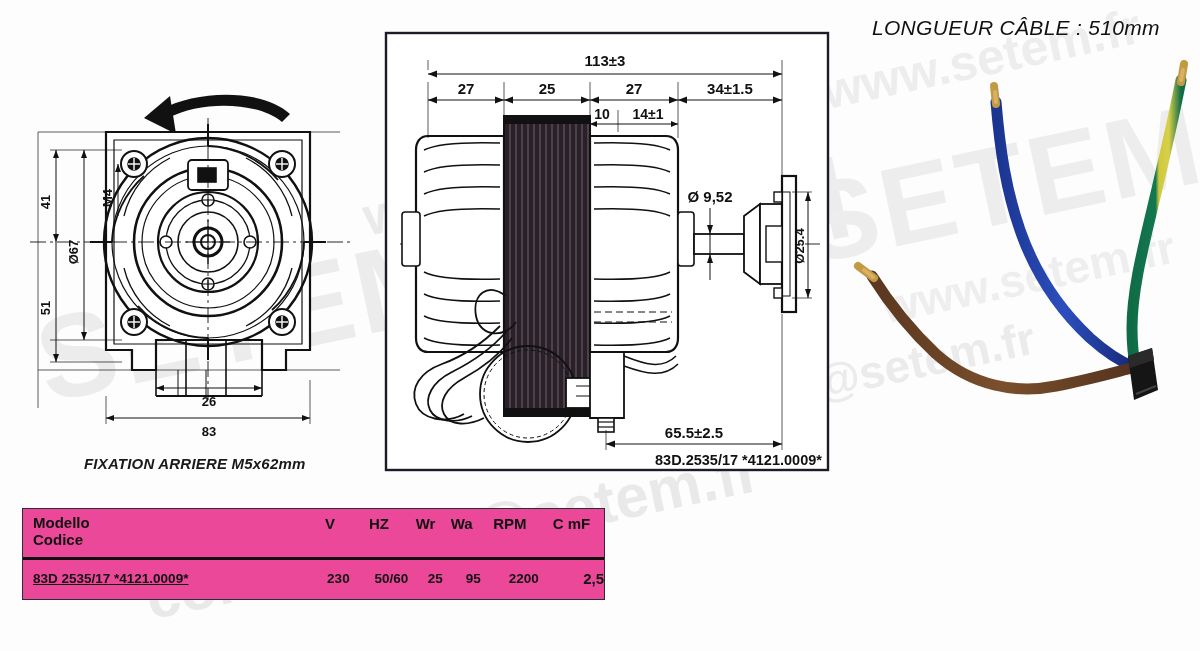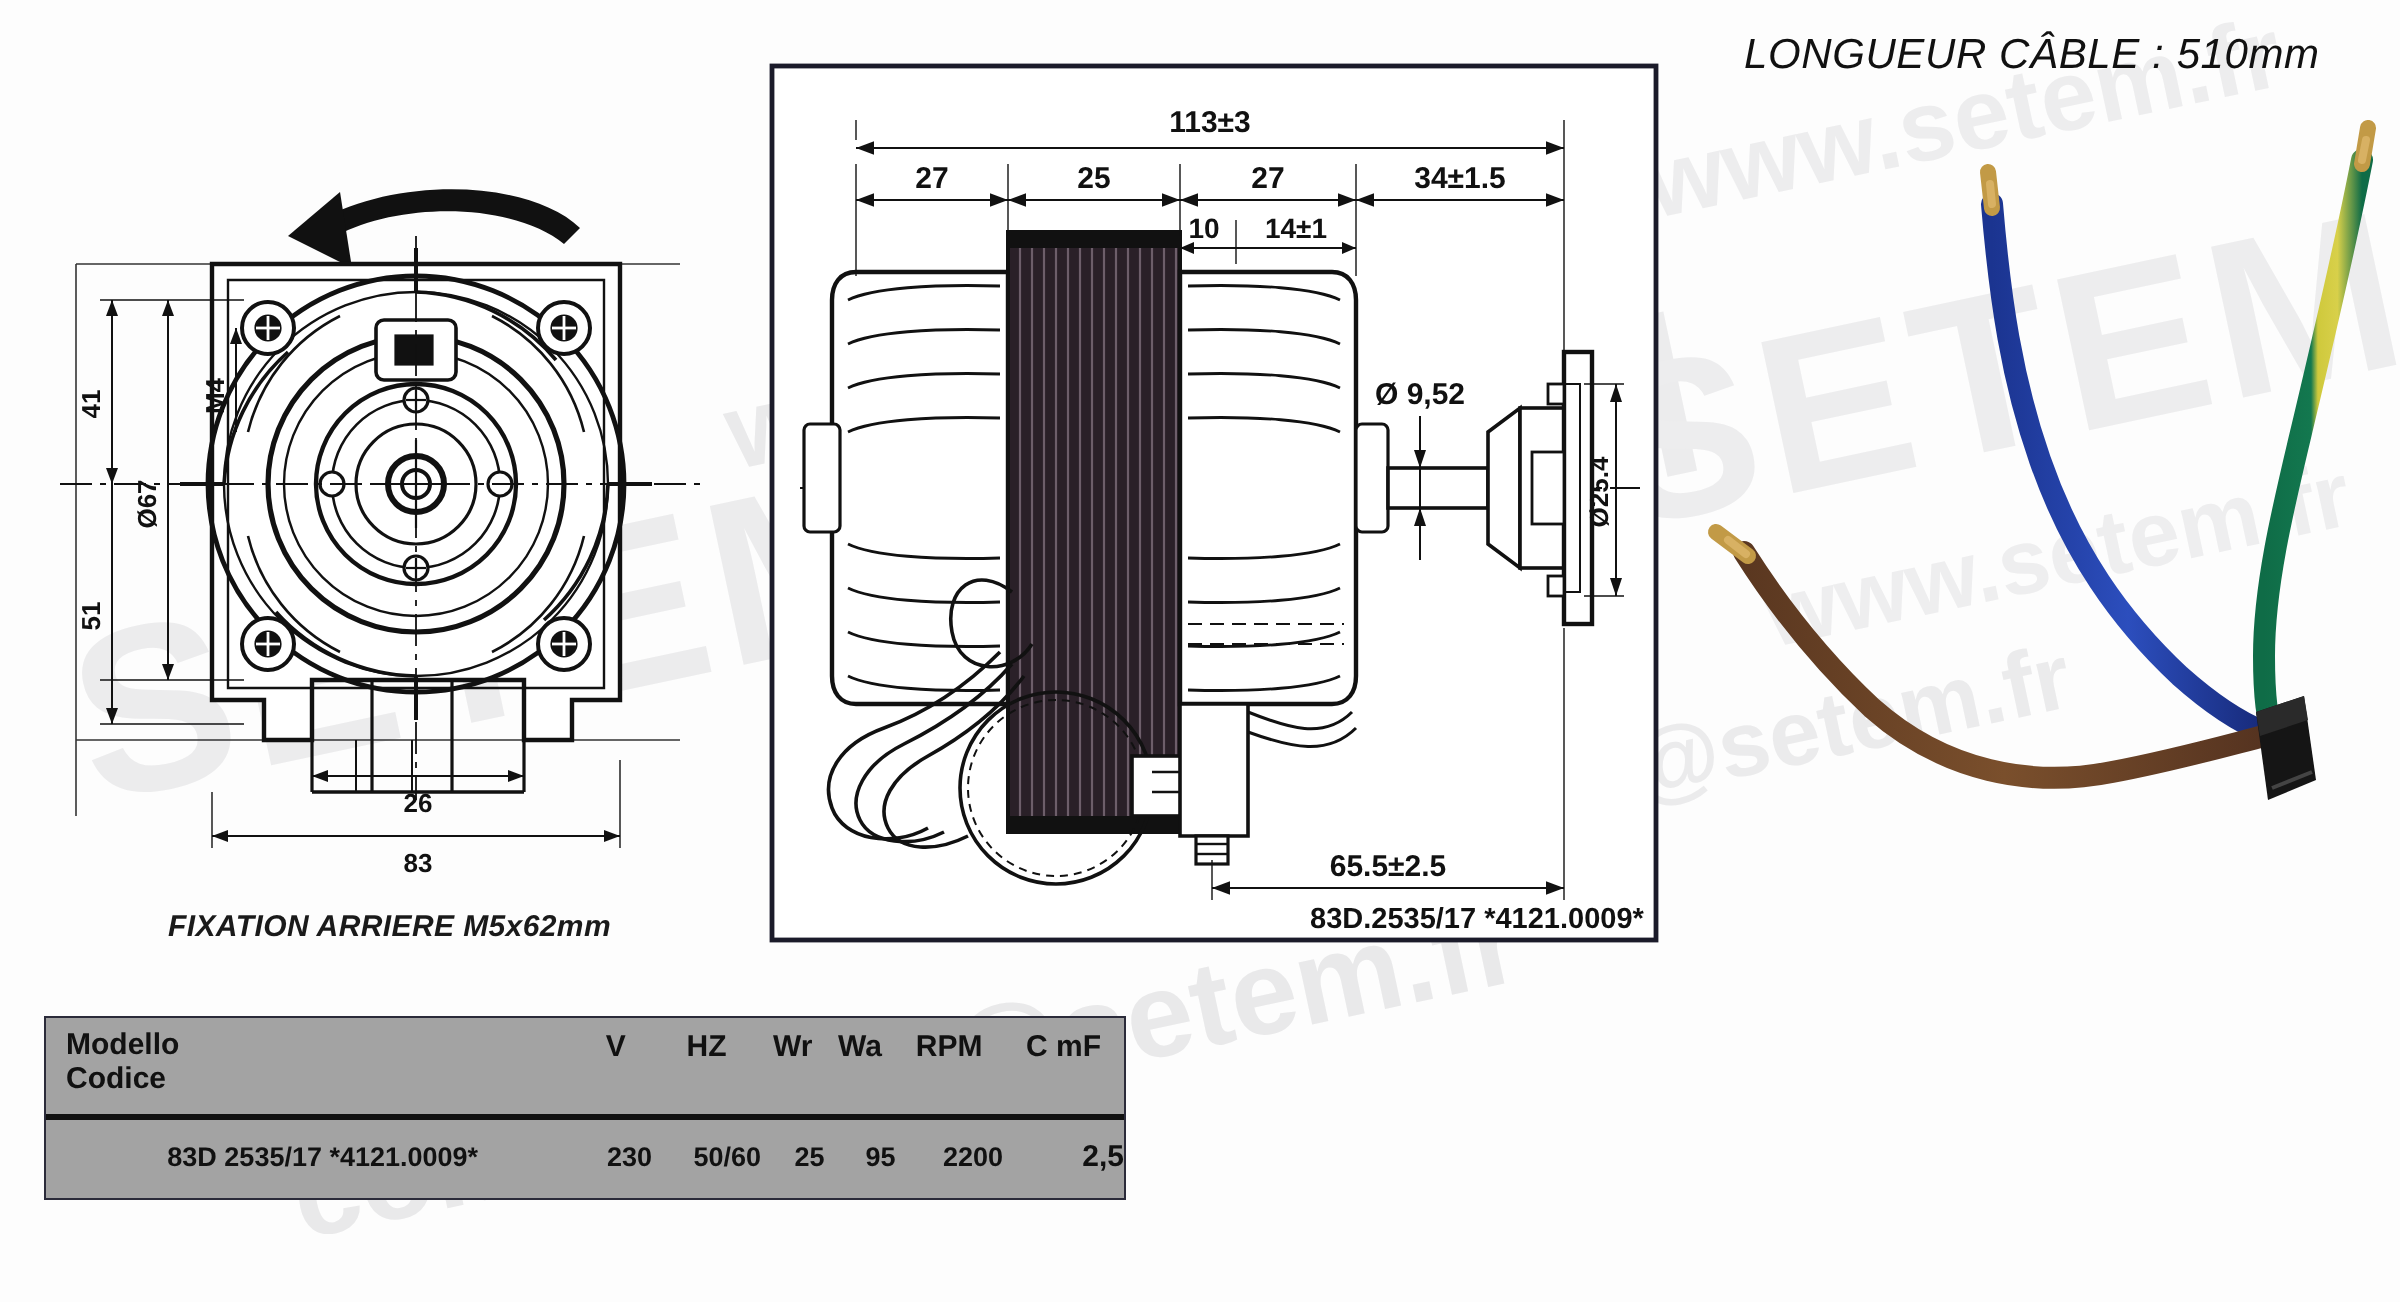--- a/index.html
+++ b/index.html
@@ -51,38 +51,38 @@
 
   
   .modelcap{
     position:absolute;left:655px;top:452px;
     font-size:14.5px;font-weight:bold;color:#111;white-space:nowrap;
   }
 
   
   .spec{
     position:absolute;left:22px;top:508px;
-    width:541px;
+    width:583px;
     border:1.5px solid #2b2b3a;
-    background:#a3a3a3;
+    background:#ec4899;
     box-sizing:border-box;
   }
   .spec table{border-collapse:collapse;width:100%;font-size:13.5px;}
   .spec th,.spec td{padding:0;}
   .spec .hdr td{
     font-weight:bold;font-size:15px;color:#111;
     padding:6px 0 8px 0;vertical-align:top;
   }
   .spec .hdr td.modelcol{padding-left:10px;text-align:left;line-height:1.12;}
   .spec .hdr td.c{text-align:center;}
   .spec .sep td{border-bottom:3.5px solid #111;height:0;padding:0;}
   .spec .row td{
     font-weight:bold;font-size:13.5px;padding:10px 0 12px 0;color:#111;
   }
-  .spec .row td.modelcol{padding-left:10px;text-align:center;white-space:nowrap;}
+  .spec .row td.modelcol{padding-left:10px;text-align:left;white-space:nowrap;text-decoration:underline;}
   .spec .row td.c{text-align:right;}
   .spec .row td.cmf{text-align:right;font-size:15px;}
 </style>
 </head>
 <body>
 
 <div id="root">
 
   <div class="wm wm-big1">SETEM</div>
   <div class="wm wm-big2">SETEM</div>

